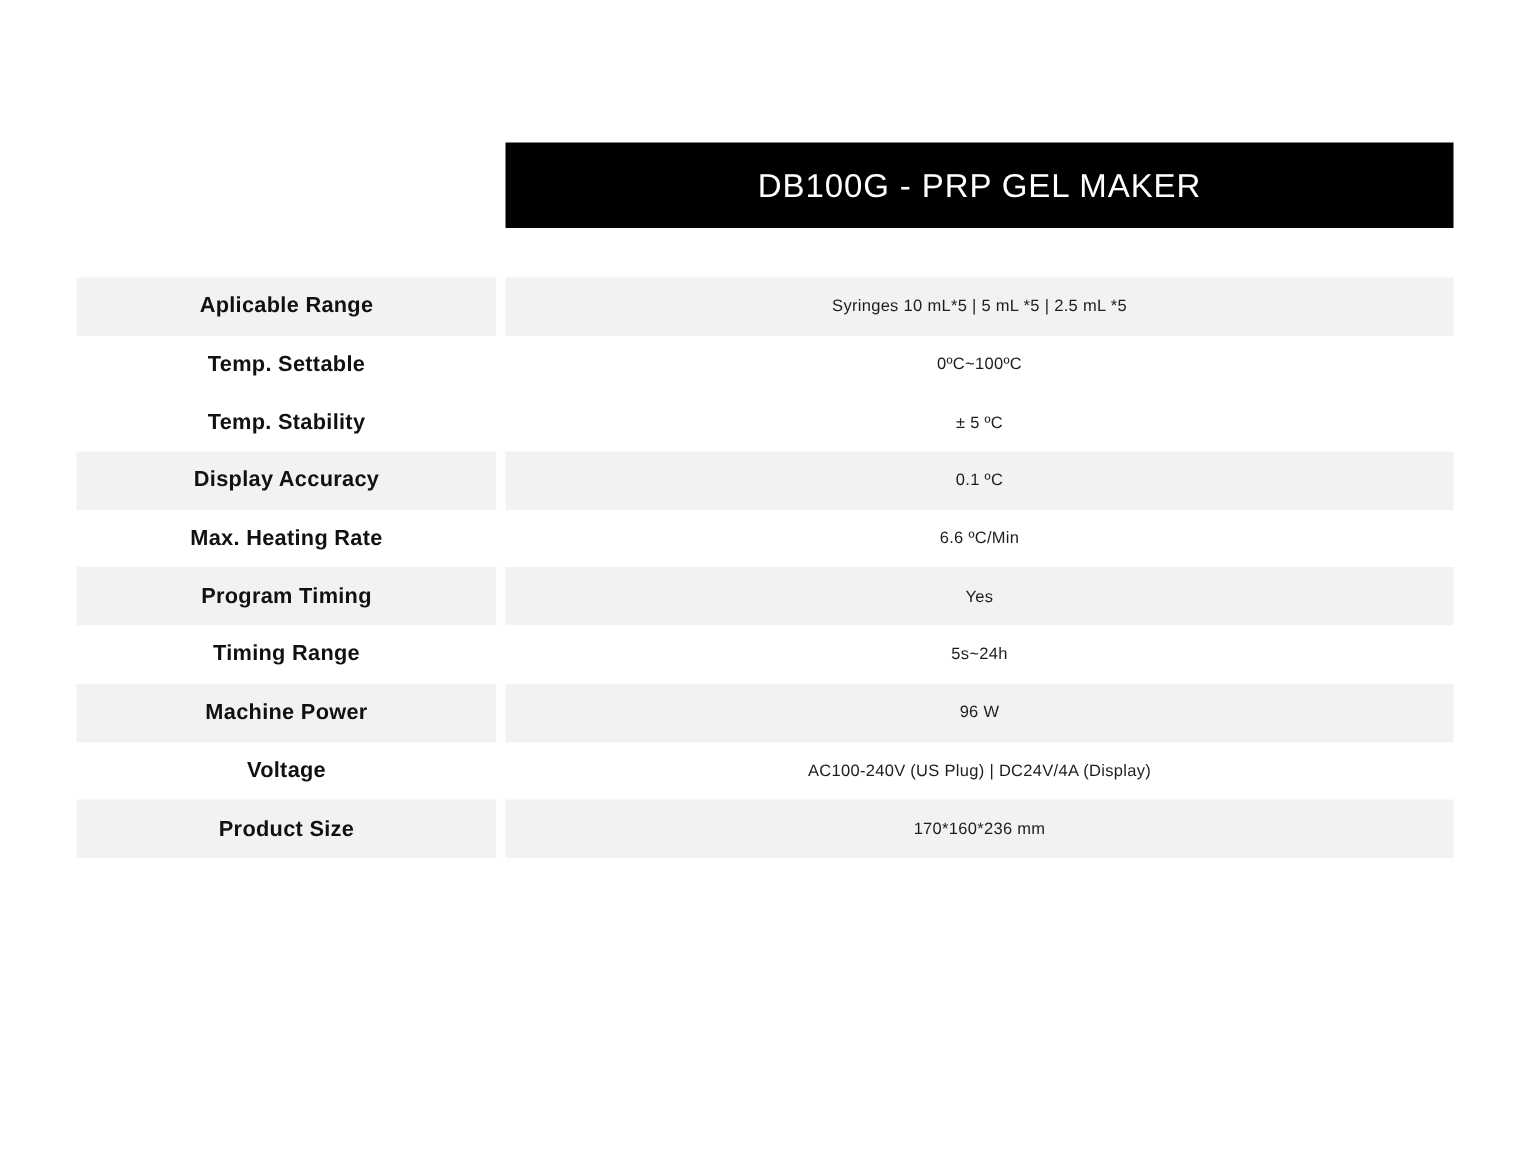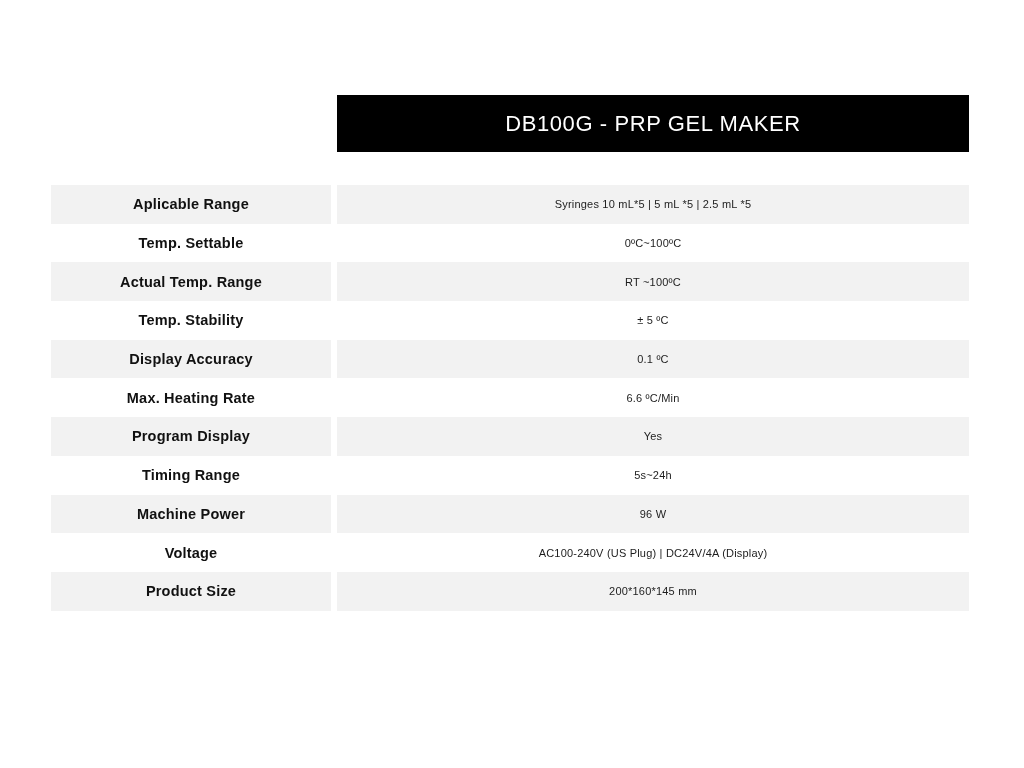--- a/index.html
+++ b/index.html
@@ -108,42 +108,37 @@
       <tr class="shaded">
         <td class="cell-label">Aplicable Range</td>
         <td class="cell-gap"></td>
         <td class="cell-value">Syringes 10 mL*5 | 5 mL *5 | 2.5 mL *5</td>
       </tr>
       <tr class="plain">
         <td class="cell-label">Temp. Settable</td>
         <td class="cell-gap"></td>
         <td class="cell-value">0ºC~100ºC</td>
       </tr>
-      <tr class="shaded">
-        <td class="cell-label">Actual Temp. Range</td>
-        <td class="cell-gap"></td>
-        <td class="cell-value">RT ~100ºC</td>
-      </tr>
       <tr class="plain">
         <td class="cell-label">Temp. Stability</td>
         <td class="cell-gap"></td>
         <td class="cell-value">± 5 ºC</td>
       </tr>
       <tr class="shaded">
         <td class="cell-label">Display Accuracy</td>
         <td class="cell-gap"></td>
         <td class="cell-value">0.1 ºC</td>
       </tr>
       <tr class="plain">
         <td class="cell-label">Max. Heating Rate</td>
         <td class="cell-gap"></td>
         <td class="cell-value">6.6 ºC/Min</td>
       </tr>
       <tr class="shaded">
-        <td class="cell-label">Program Display</td>
+        <td class="cell-label">Program Timing</td>
         <td class="cell-gap"></td>
         <td class="cell-value">Yes</td>
       </tr>
       <tr class="plain">
         <td class="cell-label">Timing Range</td>
         <td class="cell-gap"></td>
         <td class="cell-value">5s~24h</td>
       </tr>
       <tr class="shaded">
         <td class="cell-label">Machine Power</td>
@@ -151,18 +146,18 @@
         <td class="cell-value">96 W</td>
       </tr>
       <tr class="plain">
         <td class="cell-label">Voltage</td>
         <td class="cell-gap"></td>
         <td class="cell-value">AC100-240V (US Plug) | DC24V/4A (Display)</td>
       </tr>
       <tr class="shaded">
         <td class="cell-label">Product Size</td>
         <td class="cell-gap"></td>
-        <td class="cell-value">200*160*145 mm</td>
+        <td class="cell-value">170*160*236 mm</td>
       </tr>
     </tbody>
   </table>
 
 </div>
 
 </body></html>

